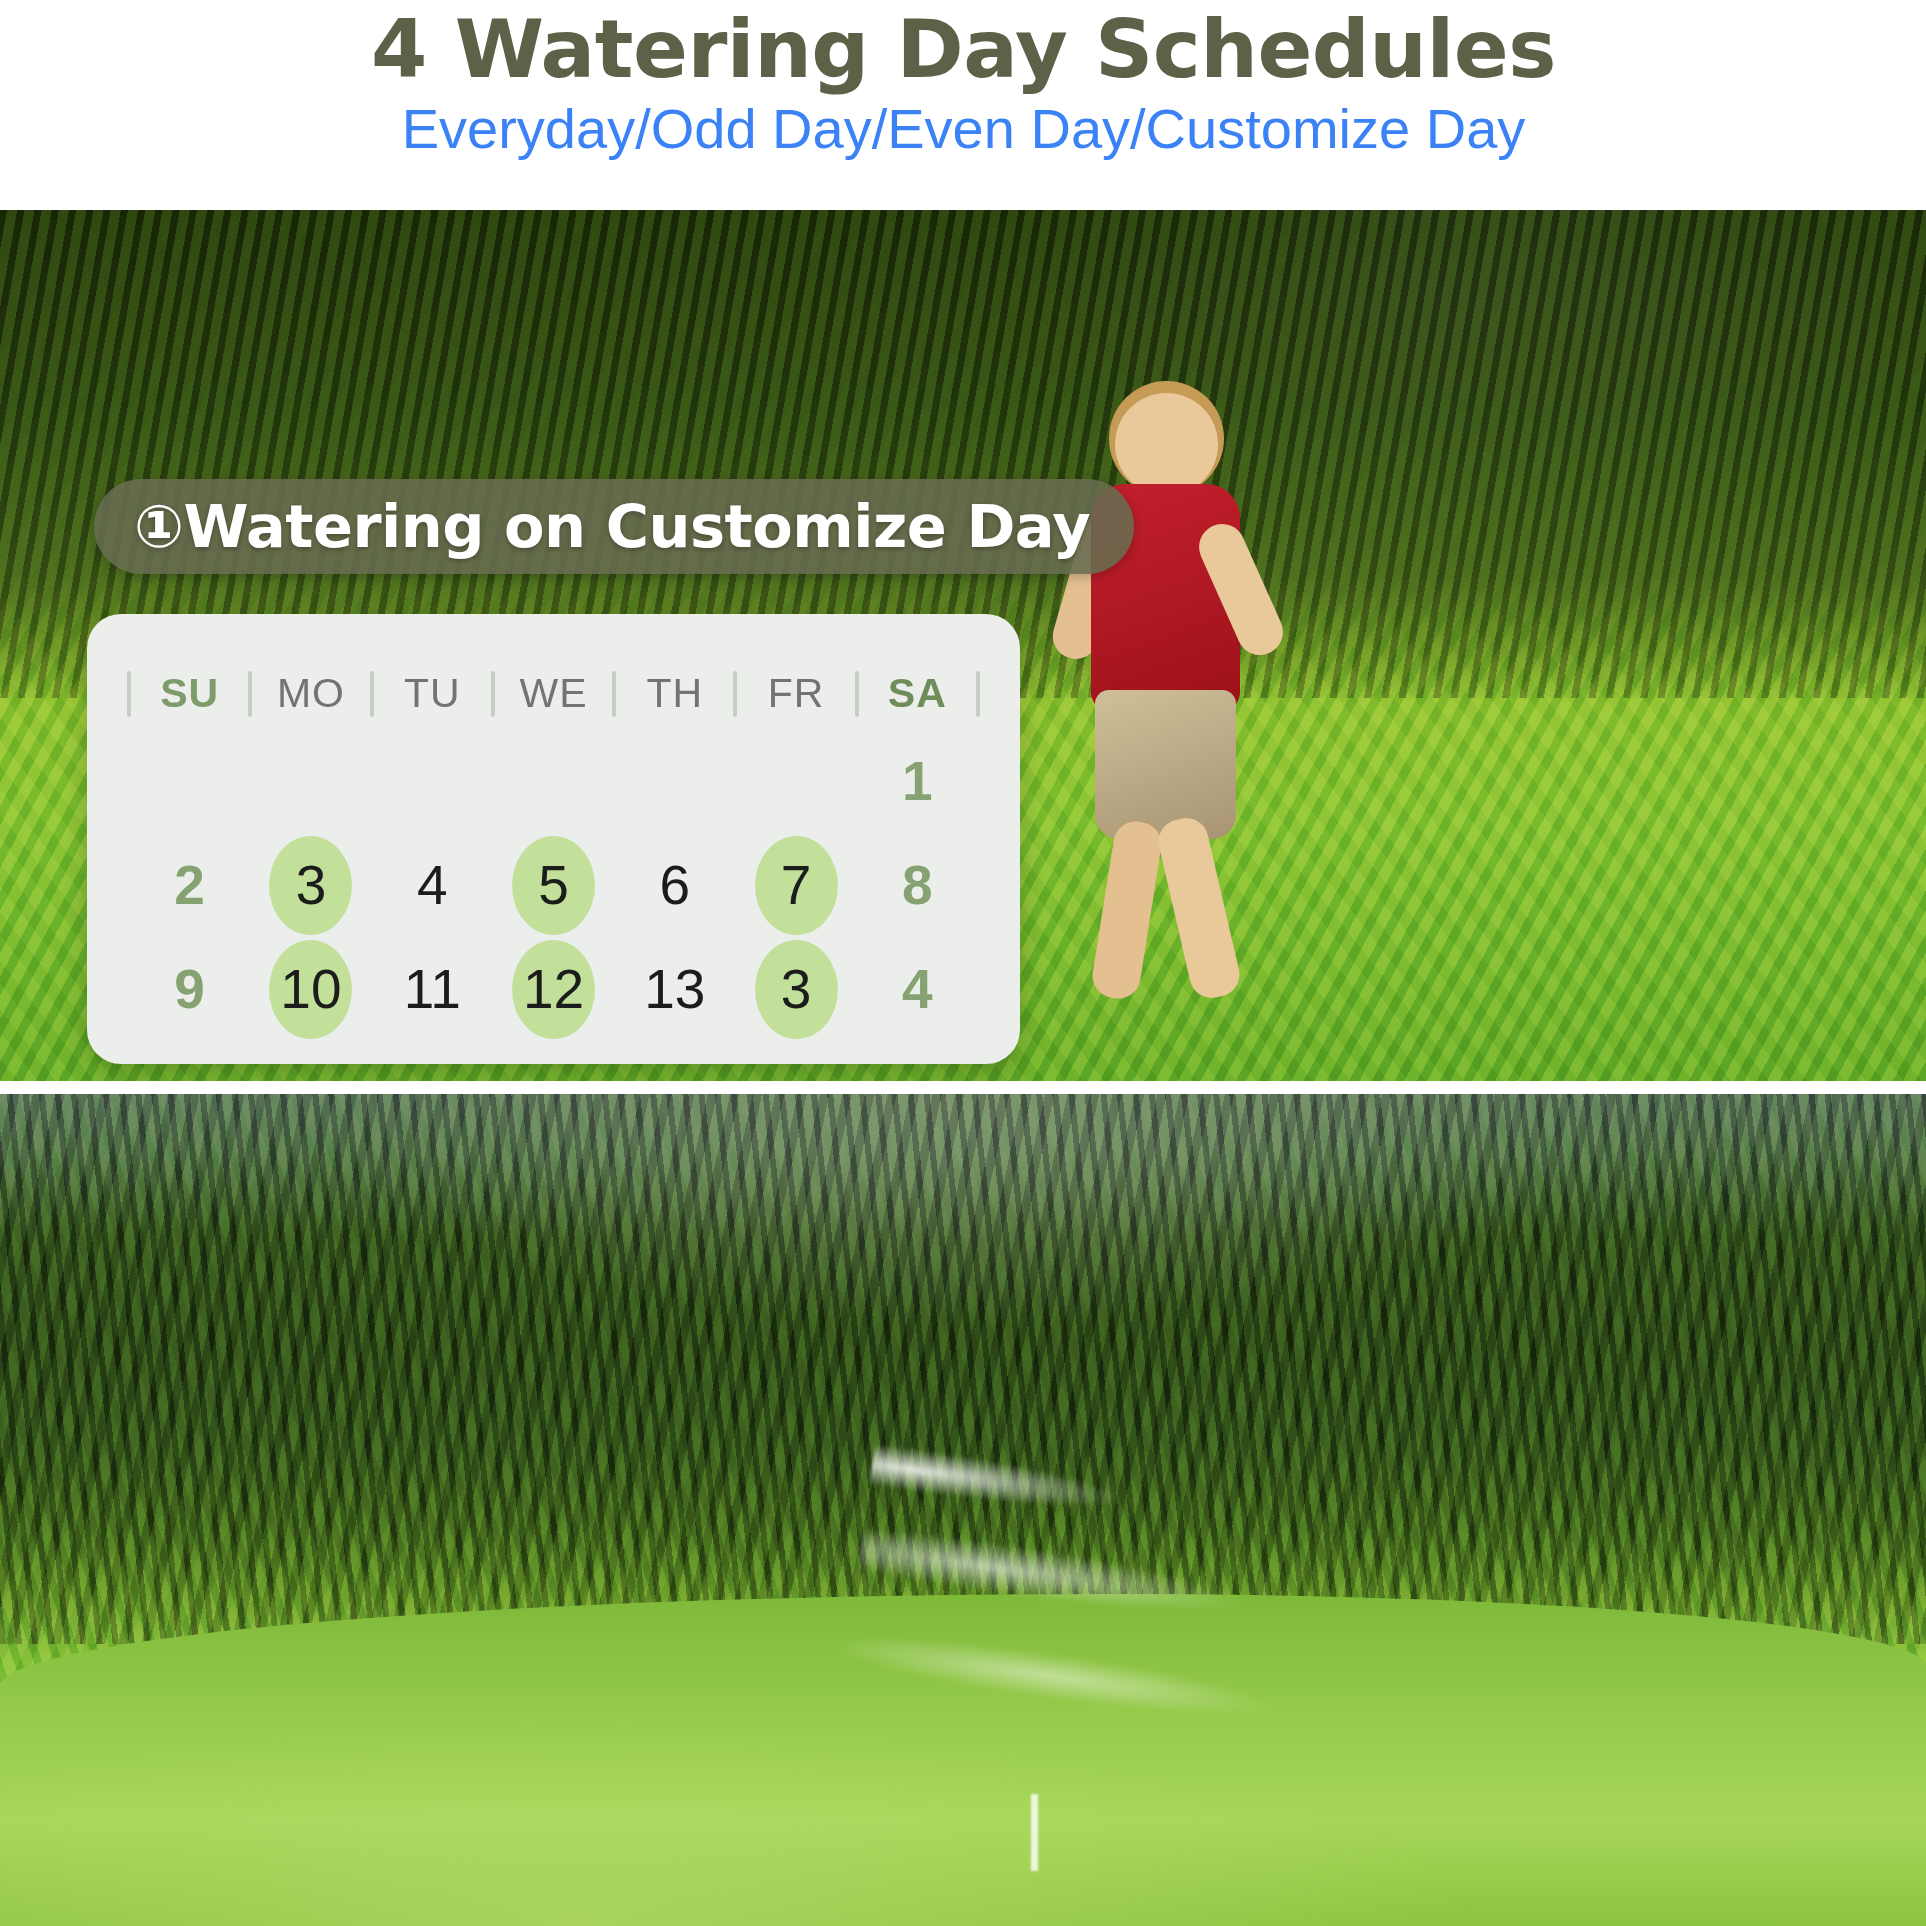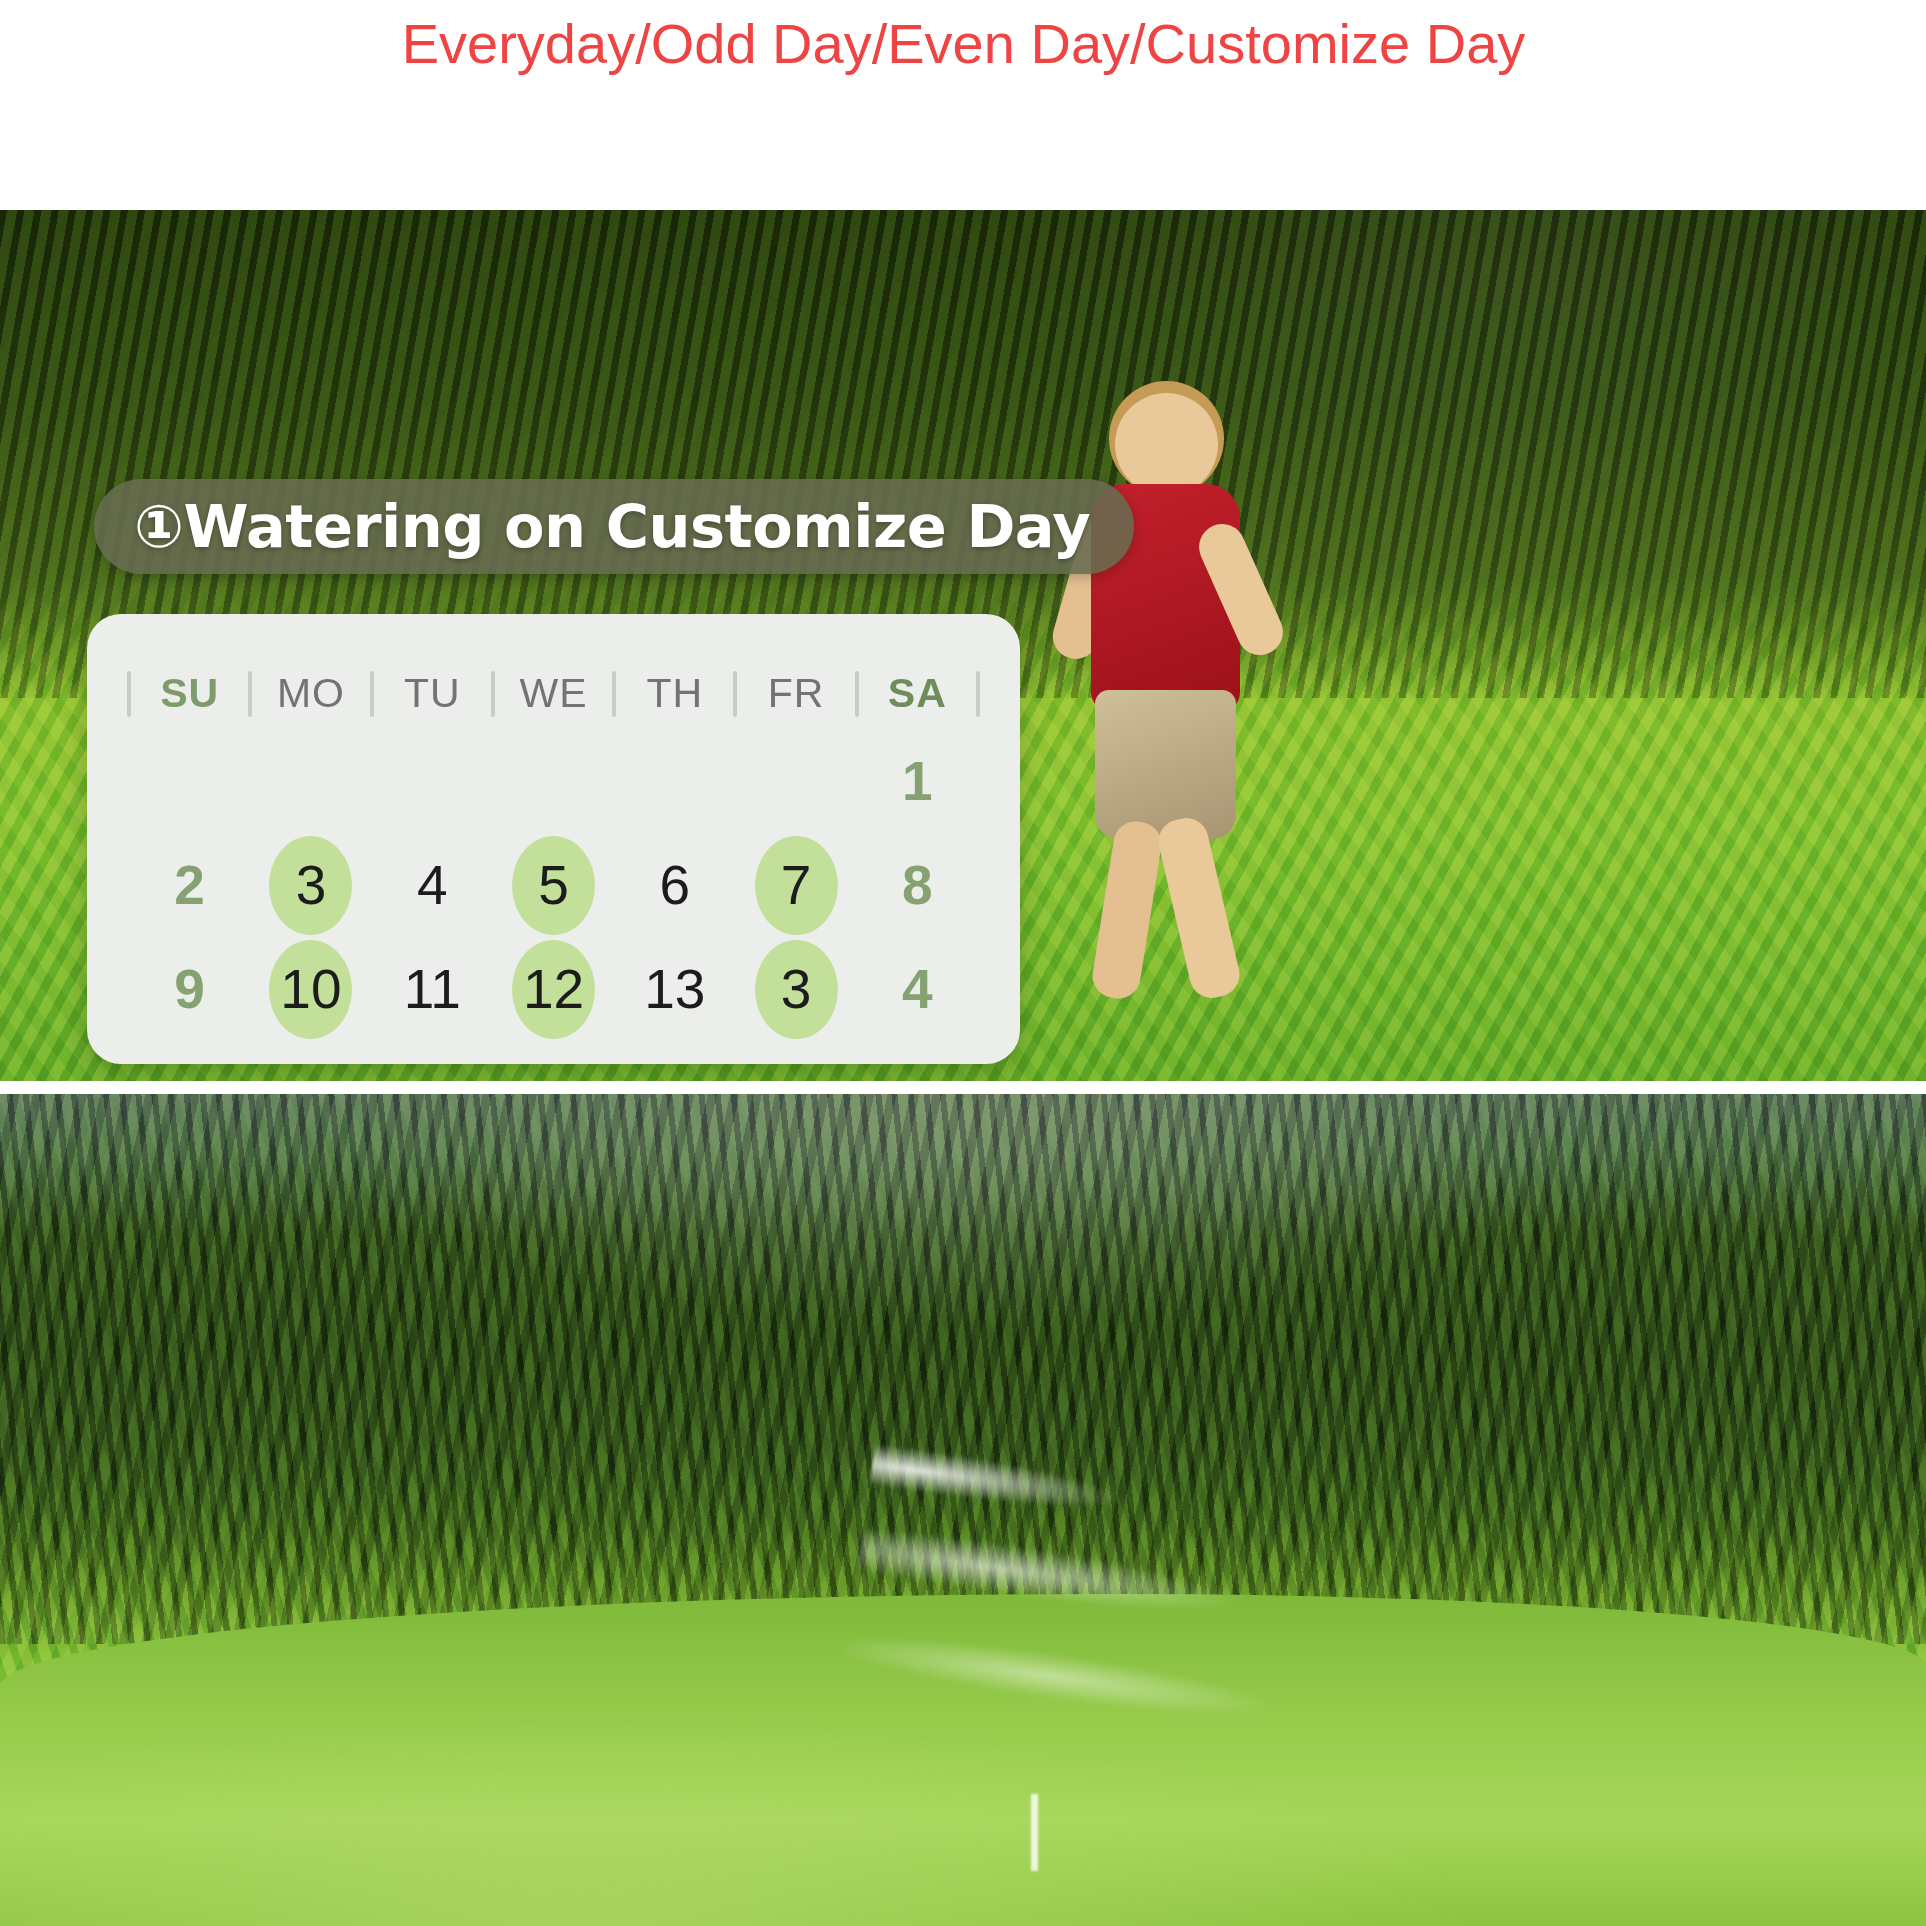--- a/index.html
+++ b/index.html
@@ -21,24 +21,24 @@
     margin-top:6px;
     font-size:81px;
     font-weight:bold;
     color:#5c6148;
     letter-spacing:-0.5px;
     line-height:1.08;
     white-space:nowrap;
     font-family:"DejaVu Sans", sans-serif;
   }
   .subtitle{
-    margin-top:12px;
+    margin-top:4px;
     font-size:56px;
     font-weight:400;
-    color:#ef4444;
+    color:#3b82f6;
     line-height:1.15;
     white-space:nowrap;
     font-family:"Liberation Sans", sans-serif;
   }
 
   
   .panel{position:absolute;left:0;width:1927px;overflow:hidden;}
   #panel1{top:210px;height:871px;}
   #panel2{top:1094px;height:833px;}
 
@@ -190,20 +190,21 @@
   .daynum.empty{color:transparent;}
   
   .rowspacer{width:4px;flex:0 0 auto;}
 </style>
 </head>
 <body>
 
 <div class="page">
 
   <div class="header">
+    <div class="title">4 Watering Day Schedules</div>
     <div class="subtitle">Everyday/Odd Day/Even Day/Customize Day</div>
   </div>
 
   <div class="panel" id="panel1">
     <div class="photo photo1"></div>
     <div class="hedge1"></div>
     <div class="spray"></div>
     <div class="child">
       <div class="head"></div>
       <div class="armL"></div>

